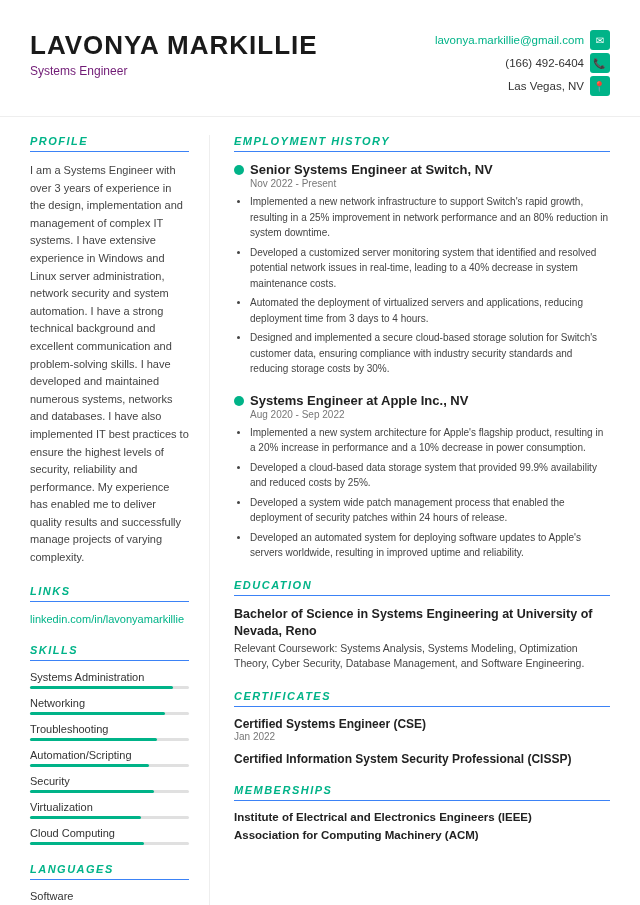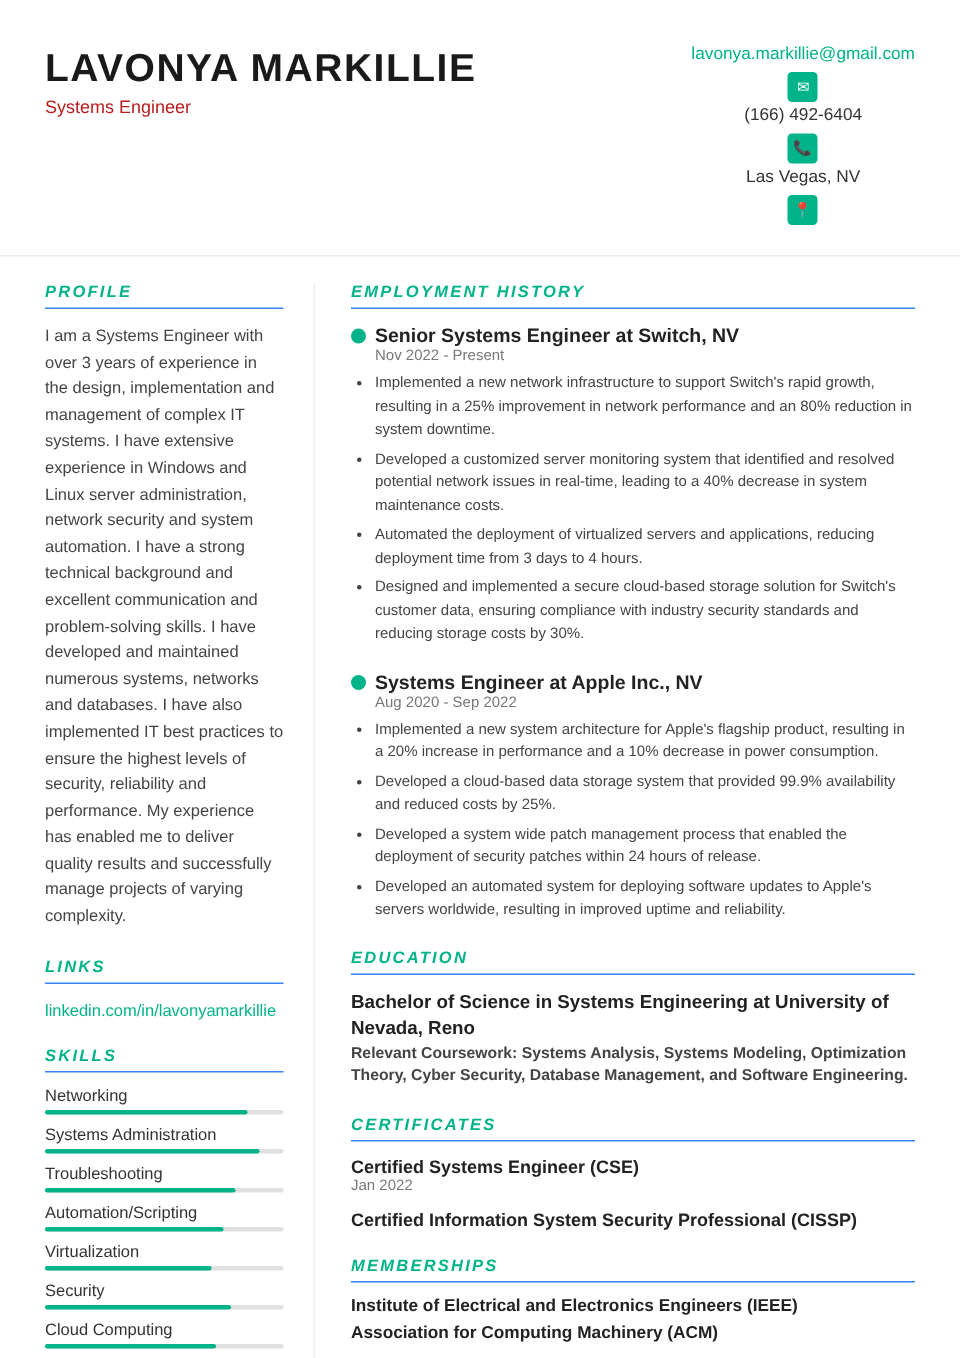--- a/index.html
+++ b/index.html
@@ -27,35 +27,34 @@
     }
     .header-left h1 {
       font-size: 26px;
       font-weight: 900;
       color: #1a1a1a;
       letter-spacing: 1px;
       text-transform: uppercase;
     }
     .header-left .subtitle {
       font-size: 12px;
-      color: #b91c1c;
+      color: #701a75;
       margin-top: 3px;
     }
     .header-right {
       text-align: right;
       display: flex;
       flex-direction: column;
       gap: 3px;
     }
     .contact-row {
       display: flex;
       align-items: center;
       justify-content: flex-end;
       gap: 6px;
-      flex-direction: column;
     }
     .contact-row a {
       color: #00b388;
       text-decoration: none;
       font-size: 11.5px;
     }
     .contact-row span.text {
       font-size: 11.5px;
       color: #333;
     }
@@ -194,21 +193,20 @@
     }
     .edu-date {
       font-size: 10px;
       color: #777;
       margin: 2px 0;
     }
     .edu-text {
       font-size: 10.5px;
       color: #444;
       line-height: 1.5;
-      font-weight: bold;
     }
     
     .cert-item {
       margin-bottom: 10px;
     }
     .cert-title {
       font-size: 12px;
       font-weight: 700;
       color: #222;
     }
@@ -258,53 +256,53 @@
       <p class="profile-text">I am a Systems Engineer with over 3 years of experience in the design, implementation and management of complex IT systems. I have extensive experience in Windows and Linux server administration, network security and system automation. I have a strong technical background and excellent communication and problem-solving skills. I have developed and maintained numerous systems, networks and databases. I have also implemented IT best practices to ensure the highest levels of security, reliability and performance. My experience has enabled me to deliver quality results and successfully manage projects of varying complexity.</p>
 
       <div class="section-title">LINKS</div>
       <div class="links-section">
         <a href="#">linkedin.com/in/lavonyamarkillie</a>
       </div>
 
       <div class="section-title">SKILLS</div>
       <div id="skills-list">
           <div class="skill-item">
+    <div class="skill-name">Systems Administration</div>
+    <div class="skill-bar-bg">
+      <div class="skill-bar-fill" style="width:90%"></div>
+    </div>
+  </div>
+          <div class="skill-item">
     <div class="skill-name">Networking</div>
     <div class="skill-bar-bg">
       <div class="skill-bar-fill" style="width:85%"></div>
     </div>
   </div>
           <div class="skill-item">
-    <div class="skill-name">Systems Administration</div>
-    <div class="skill-bar-bg">
-      <div class="skill-bar-fill" style="width:90%"></div>
-    </div>
-  </div>
-          <div class="skill-item">
     <div class="skill-name">Troubleshooting</div>
     <div class="skill-bar-bg">
       <div class="skill-bar-fill" style="width:80%"></div>
     </div>
   </div>
           <div class="skill-item">
     <div class="skill-name">Automation/Scripting</div>
     <div class="skill-bar-bg">
       <div class="skill-bar-fill" style="width:75%"></div>
     </div>
   </div>
           <div class="skill-item">
+    <div class="skill-name">Security</div>
+    <div class="skill-bar-bg">
+      <div class="skill-bar-fill" style="width:78%"></div>
+    </div>
+  </div>
+          <div class="skill-item">
     <div class="skill-name">Virtualization</div>
     <div class="skill-bar-bg">
       <div class="skill-bar-fill" style="width:70%"></div>
-    </div>
-  </div>
-          <div class="skill-item">
-    <div class="skill-name">Security</div>
-    <div class="skill-bar-bg">
-      <div class="skill-bar-fill" style="width:78%"></div>
     </div>
   </div>
           <div class="skill-item">
     <div class="skill-name">Cloud Computing</div>
     <div class="skill-bar-bg">
       <div class="skill-bar-fill" style="width:72%"></div>
     </div>
   </div>
         </div>
 

